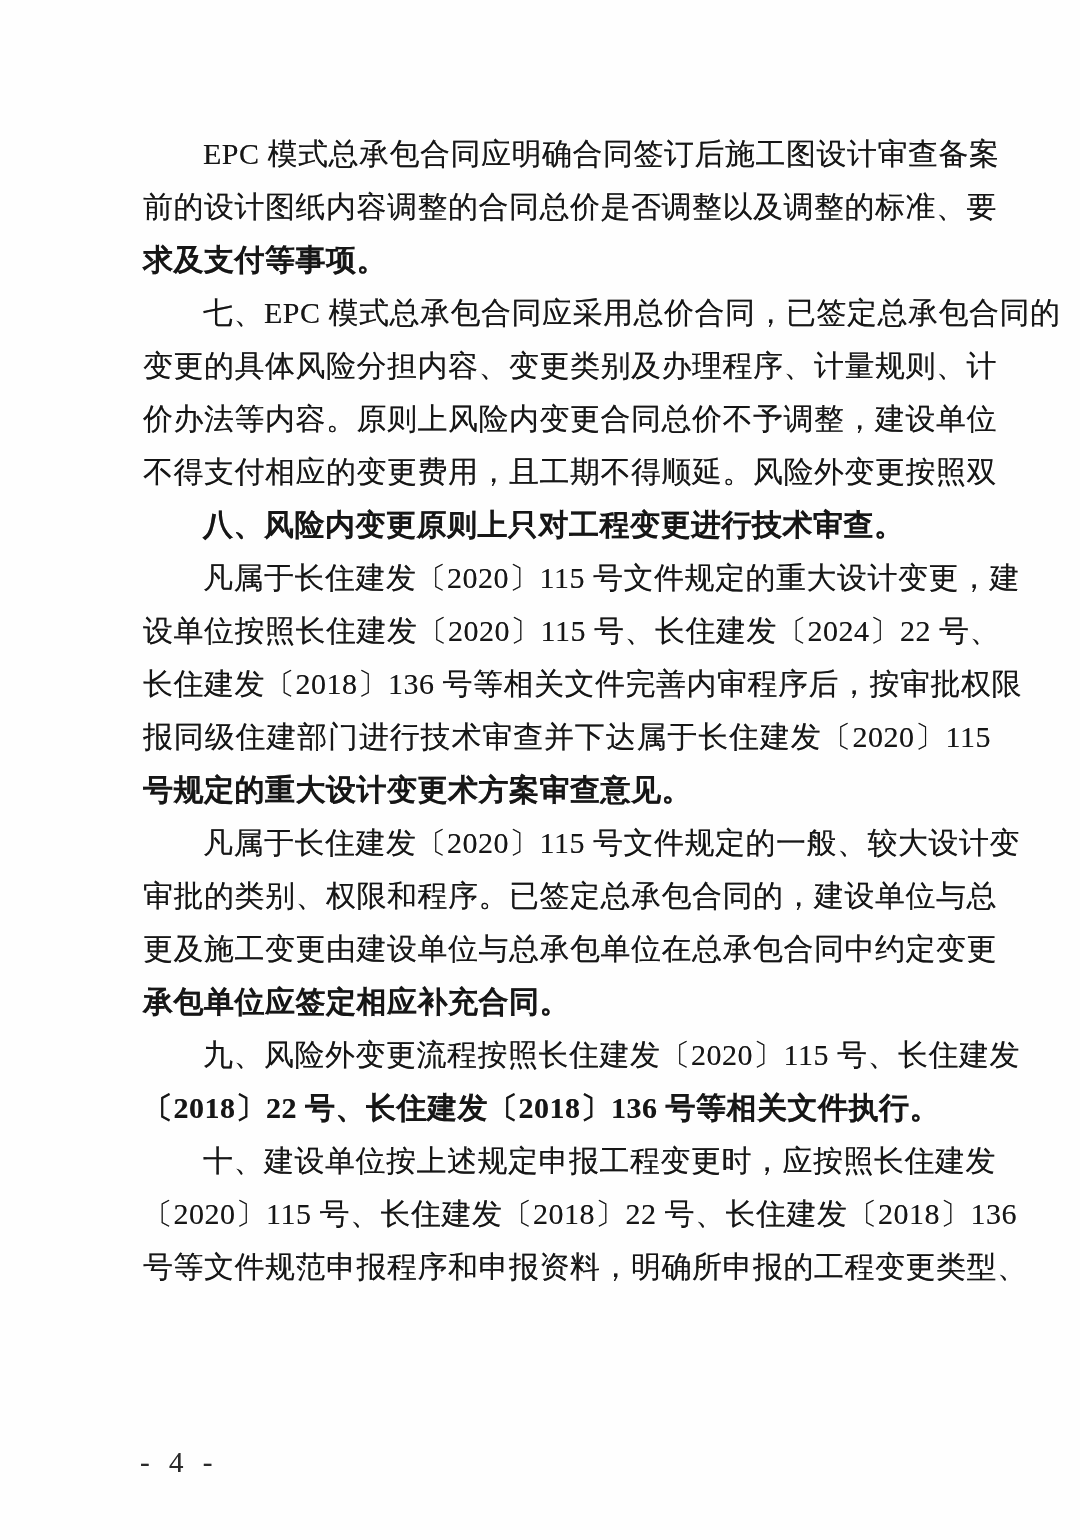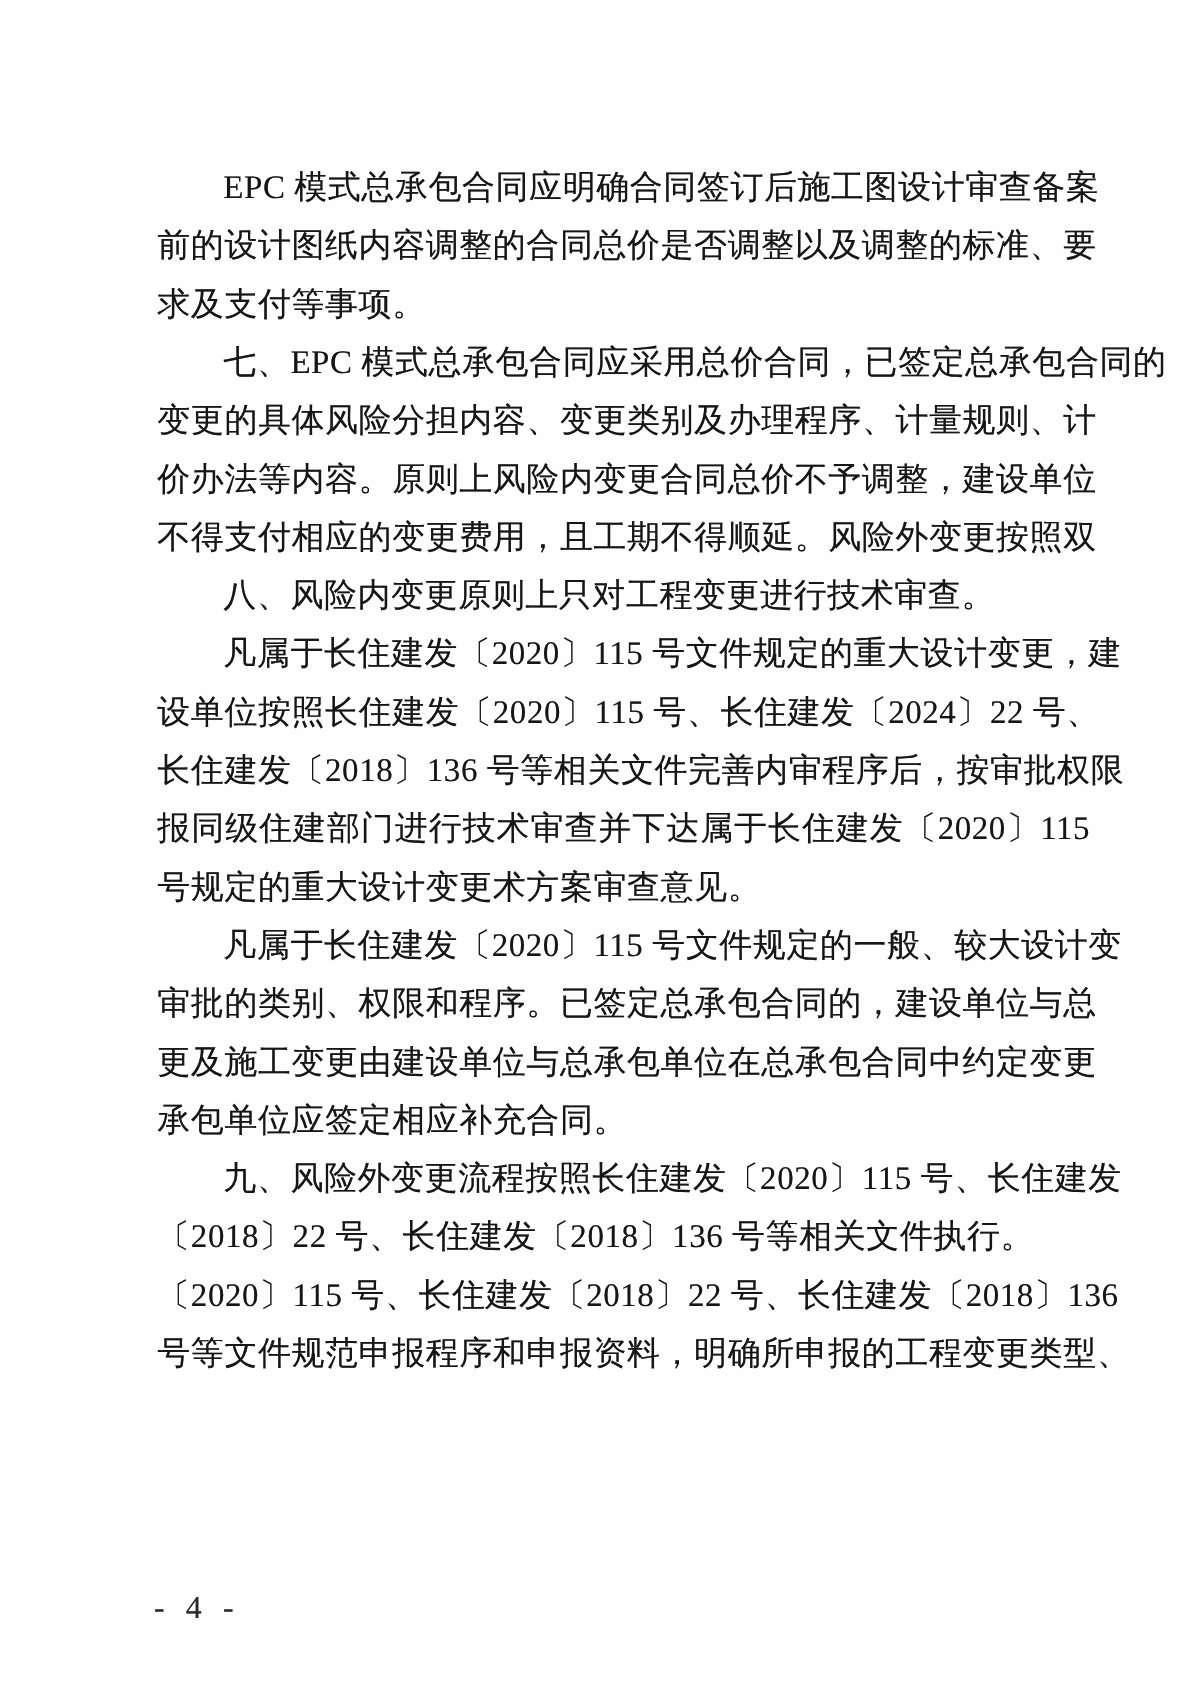--- a/index.html
+++ b/index.html
@@ -12,38 +12,39 @@
     width: 1080px;
     height: 1540px;
     background: #fefefe;
     font-family: "Liberation Serif", serif;
     color: #161616;
     overflow: hidden;
     box-sizing: border-box;
   }
   .text-block {
     position: absolute;
-    top: 144px;
+    top: 127px;
     left: 143px;
     width: 848px;
   }
   .line {
     font-size: 30px;
     line-height: 53px;
     height: 53px;
     letter-spacing: 0.5px;
     white-space: nowrap;
     text-align: justify;
     text-align-last: justify;
     
     text-shadow: 0 0 0.6px rgba(20,20,20,0.55);
   }
   .line.end {
     text-align: right;
     text-align-last: left;
+    font-weight: bold;
   }
   .line.indent {
     text-indent: 2em;
   }
   .footer {
     position: absolute;
     left: 140px;
     top: 1446px;
     font-size: 29px;
     letter-spacing: 6px;
@@ -68,18 +69,19 @@
     <div class="line">设单位按照长住建发〔2020〕115 号、长住建发〔2024〕22 号、</div>
     <div class="line">长住建发〔2018〕136 号等相关文件完善内审程序后，按审批权限</div>
     <div class="line">报同级住建部门进行技术审查并下达属于长住建发〔2020〕115</div>
     <div class="line end">号规定的重大设计变更术方案审查意见。</div>
     <div class="line indent">凡属于长住建发〔2020〕115 号文件规定的一般、较大设计变</div>
     <div class="line">审批的类别、权限和程序。已签定总承包合同的，建设单位与总</div>
     <div class="line">更及施工变更由建设单位与总承包单位在总承包合同中约定变更</div>
     <div class="line end">承包单位应签定相应补充合同。</div>
     <div class="line indent">九、风险外变更流程按照长住建发〔2020〕115 号、长住建发</div>
     <div class="line end">〔2018〕22 号、长住建发〔2018〕136 号等相关文件执行。</div>
+    <div class="line indent">十、建设单位按上述规定申报工程变更时，应按照长住建发</div>
     <div class="line">〔2020〕115 号、长住建发〔2018〕22 号、长住建发〔2018〕136</div>
     <div class="line">号等文件规范申报程序和申报资料，明确所申报的工程变更类型、</div>
   </div>
 
   <div class="footer">- 4 -</div>
 </div>
 
 </body></html>

